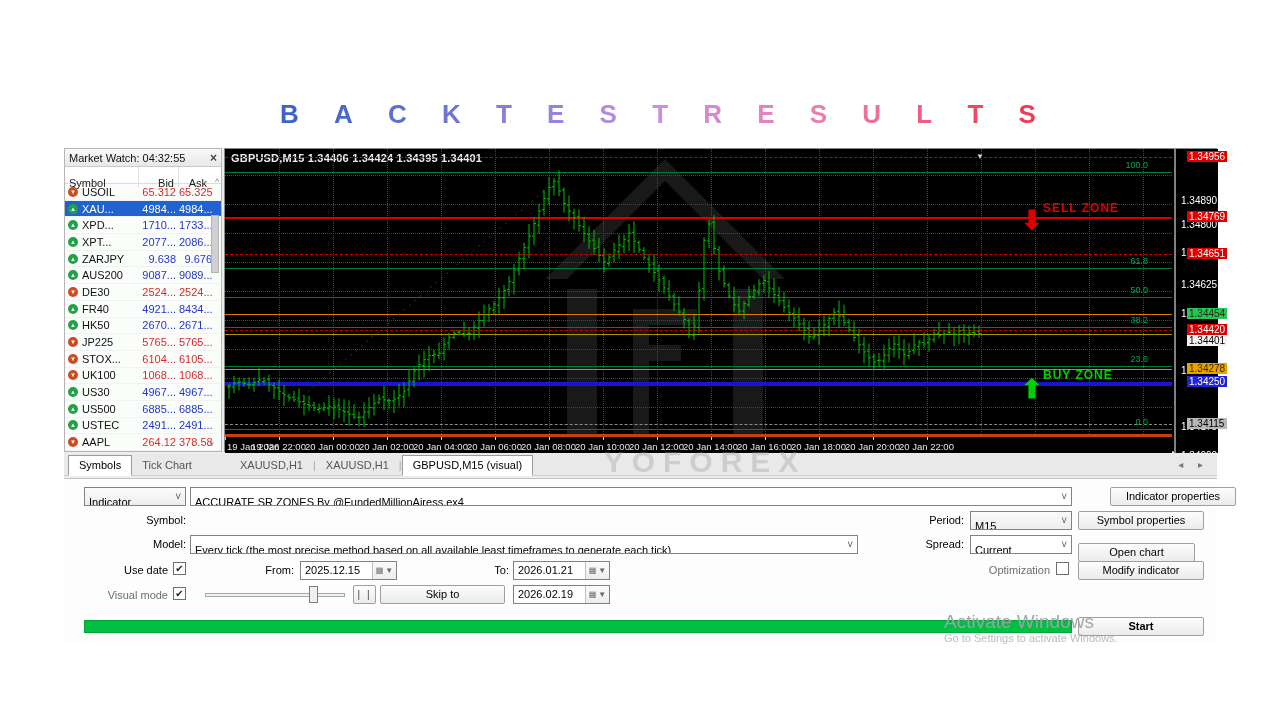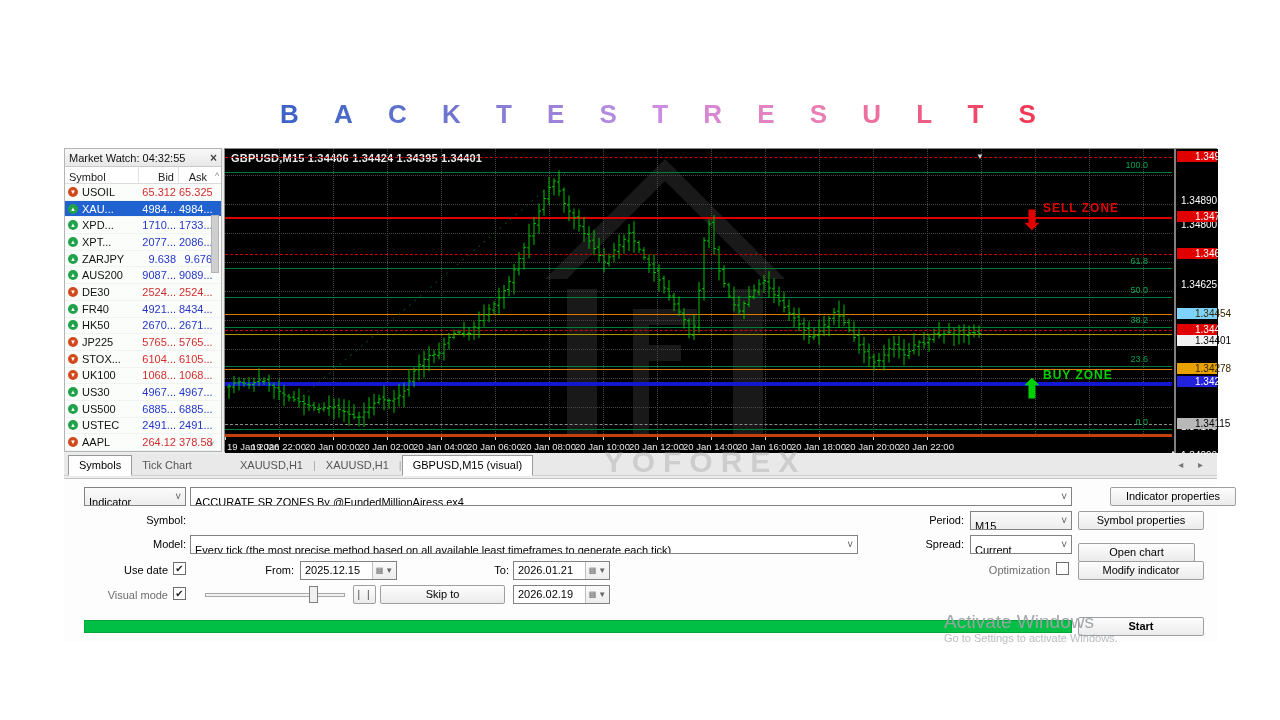--- a/index.html
+++ b/index.html
@@ -18,21 +18,21 @@
   
   .mw { position:absolute; left:0; top:0; width:158px; height:304px; background:#fbfdfb;
         border:1px solid #b5b5b5; }
   .mw-header { position:absolute; left:0; top:0; right:0; height:18px;
                background:linear-gradient(#f8f8f8,#e8e8e8); border-bottom:1px solid #c9c9c9;
                display:flex; align-items:center; padding:0 4px; color:#111; }
   .mw-header .ttl { flex:1; font-size:11px; }
   .mw-close { color:#444; font-size:12px; font-weight:bold; cursor:default; }
   .mw-cols { position:absolute; left:0; top:18px; right:0; height:17px; display:flex;
              border-bottom:1px solid #dcdcdc; color:#222; background:#fff; }
-  .mw-cols div { padding:4px 4px; }
+  .mw-cols div { padding:10px 4px; }
   .mw-c-sym { width:74px; border-right:1px solid #e3e3e3; }
   .mw-c-bid { width:40px; text-align:right; border-right:1px solid #e3e3e3; }
   .mw-c-ask { width:32px; text-align:right; }
   .mw-c-up  { width:10px; color:#888; font-size:9px; text-align:center; }
   .mw-rows { position:absolute; left:0; top:35px; right:0; bottom:0; display:flex; flex-direction:column; }
   .mw-row { flex:1; display:flex; align-items:center; border-bottom:1px solid #f0f4f0; }
   .mw-row .sym { width:74px; display:flex; align-items:center; gap:4px; padding-left:3px; color:#111; }
   .mw-row .bid { width:40px; text-align:right; padding-right:3px; }
   .mw-row .ask { width:36px; text-align:right; padding-right:3px; }
   .dot { width:10px; height:10px; border-radius:50%; color:#fff; font-size:6px; line-height:10px;
@@ -54,21 +54,21 @@
   .fiblab { position:absolute; right:24px; color:#00a650; font-size:9px; }
   .chart-title { position:absolute; left:6px; top:3px; color:#ececec; font-size:11px; font-weight:bold; letter-spacing:.2px; }
   .zone-lab { position:absolute; font-size:12px; font-weight:bold; letter-spacing:1px; }
   .zone-arrow { position:absolute; font-size:26px; font-weight:bold; line-height:22px; }
   .wm-text { position:absolute; left:280px; top:296px; width:400px; text-align:center; color:#9a9a9a;
              opacity:.35; font-size:30px; font-weight:bold; letter-spacing:8px; z-index:5; }
   .marker { position:absolute; color:#cfcfcf; font-size:8px; }
   .paxis { position:absolute; left:949px; top:0; width:44px; height:304px; background:#000;
            border-left:2px solid #808080; color:#fff; font-size:10px; }
   .paxis .pl { position:absolute; left:5px;margin-top:23px; }
-  .paxis .ptag { position:absolute; left:1px; width:40px; text-align:left; padding:0 18px; font-size:10px; }
+  .paxis .ptag { position:absolute; left:11px; width:40px; text-align:left; padding:0 2px; font-size:10px; }
   .taxis { position:absolute; left:0; top:285px; width:947px; height:19px; background:#000;
            border-top:3px solid #c2410c; color:#e6e6e6; font-size:9.5px; }
   .taxis .tl { position:absolute; top:4px; white-space:nowrap; }
   .taxis .tick { position:absolute; top:0; width:1px; height:3px; background:#cfcfcf; }
 
   
   .tabstrip { position:absolute; left:0; top:306px; width:1153px; height:22px;
               background:#e9e9e9; border-bottom:1px solid #cfcfcf; color:#555; }
   .tab { display:inline-block; padding:3px 10px 4px 10px; position:relative; }
   .tab.active { background:#fff; border:1px solid #9a9a9a; border-bottom:1px solid #fff; color:#000; }
@@ -352,21 +352,21 @@
           <div class="pl" style="top: 47px;">1.34800</div>
           <div class="pl" style="top: 75px;">1.34710</div>
           <div class="pl" style="top: 107px; text-align: center;">1.34625</div>
           <div class="pl" style="top: 136px;">1.34535</div>
           <div class="pl" style="top: 193px;">1.34355</div>
           <div class="pl" style="top: 249px;">1.34175</div>
           <div class="pl" style="top: 278px;">1.34090</div>
           <div class="ptag" style="top: 2px; background: rgb(224, 0, 0); color: rgb(255, 255, 255);">1.34956</div>
           <div class="ptag" style="top: 62px; background: rgb(224, 0, 0); color: rgb(255, 255, 255);">1.34769</div>
           <div class="ptag" style="top: 99px; background: rgb(224, 0, 0); color: rgb(255, 255, 255);">1.34651</div>
-          <div class="ptag" style="top: 159px; background: #7dd3fc; color: rgb(56, 40, 0);">1.34454</div>
+          <div class="ptag" style="top: 159px; background: #22c55e; color: rgb(56, 40, 0);">1.34454</div>
           <div class="ptag" style="top: 175px; background: rgb(224, 0, 0); color: rgb(255, 255, 255);">1.34420</div>
           <div class="ptag" style="top: 186px; background: rgb(242, 242, 242); color: rgb(0, 0, 0);">1.34401</div>
           <div class="ptag" style="top: 214px; background: rgb(232, 162, 0); color: rgb(56, 40, 0);">1.34278</div>
           <div class="ptag" style="top: 227px; background: rgb(34, 34, 221); color: rgb(255, 255, 255);">1.34250</div>
           <div class="ptag" style="top: 269px; background: rgb(184, 184, 184); color: rgb(0, 0, 0);">1.34115</div>
         </div>
       <div class="taxis" id="taxis">
           <div class="tick" style="left: 0px;"></div>
           <div class="tl" style="left: 2px;">19 Jan 2026</div>
           <div class="tick" style="left: 54px;"></div>

